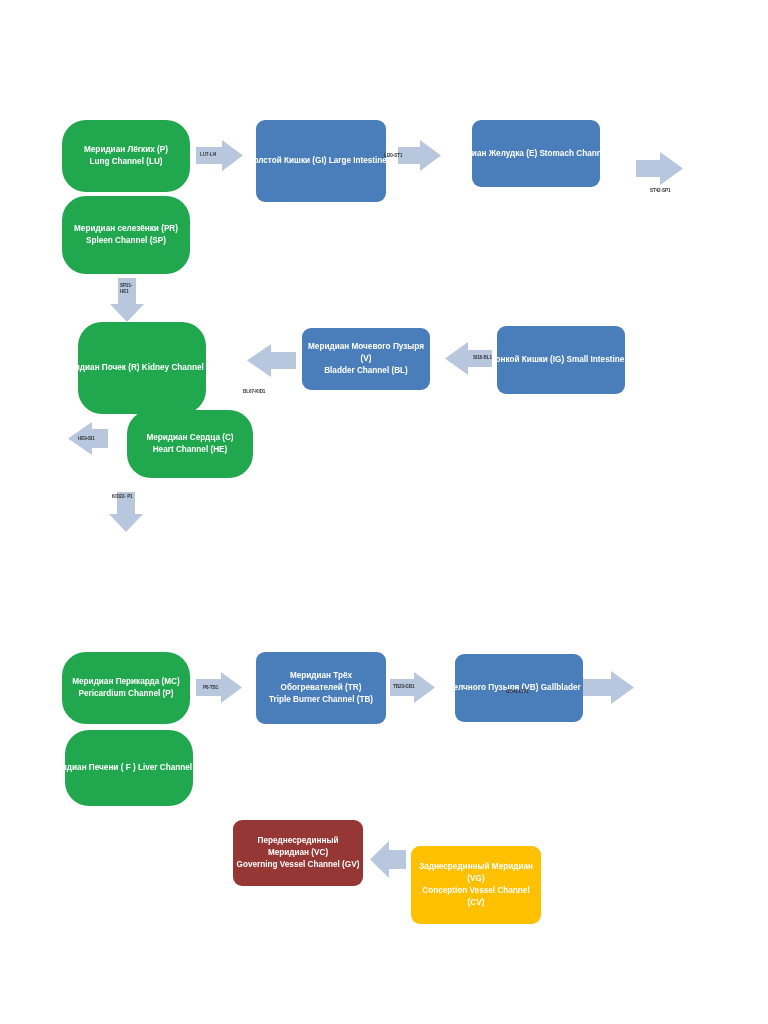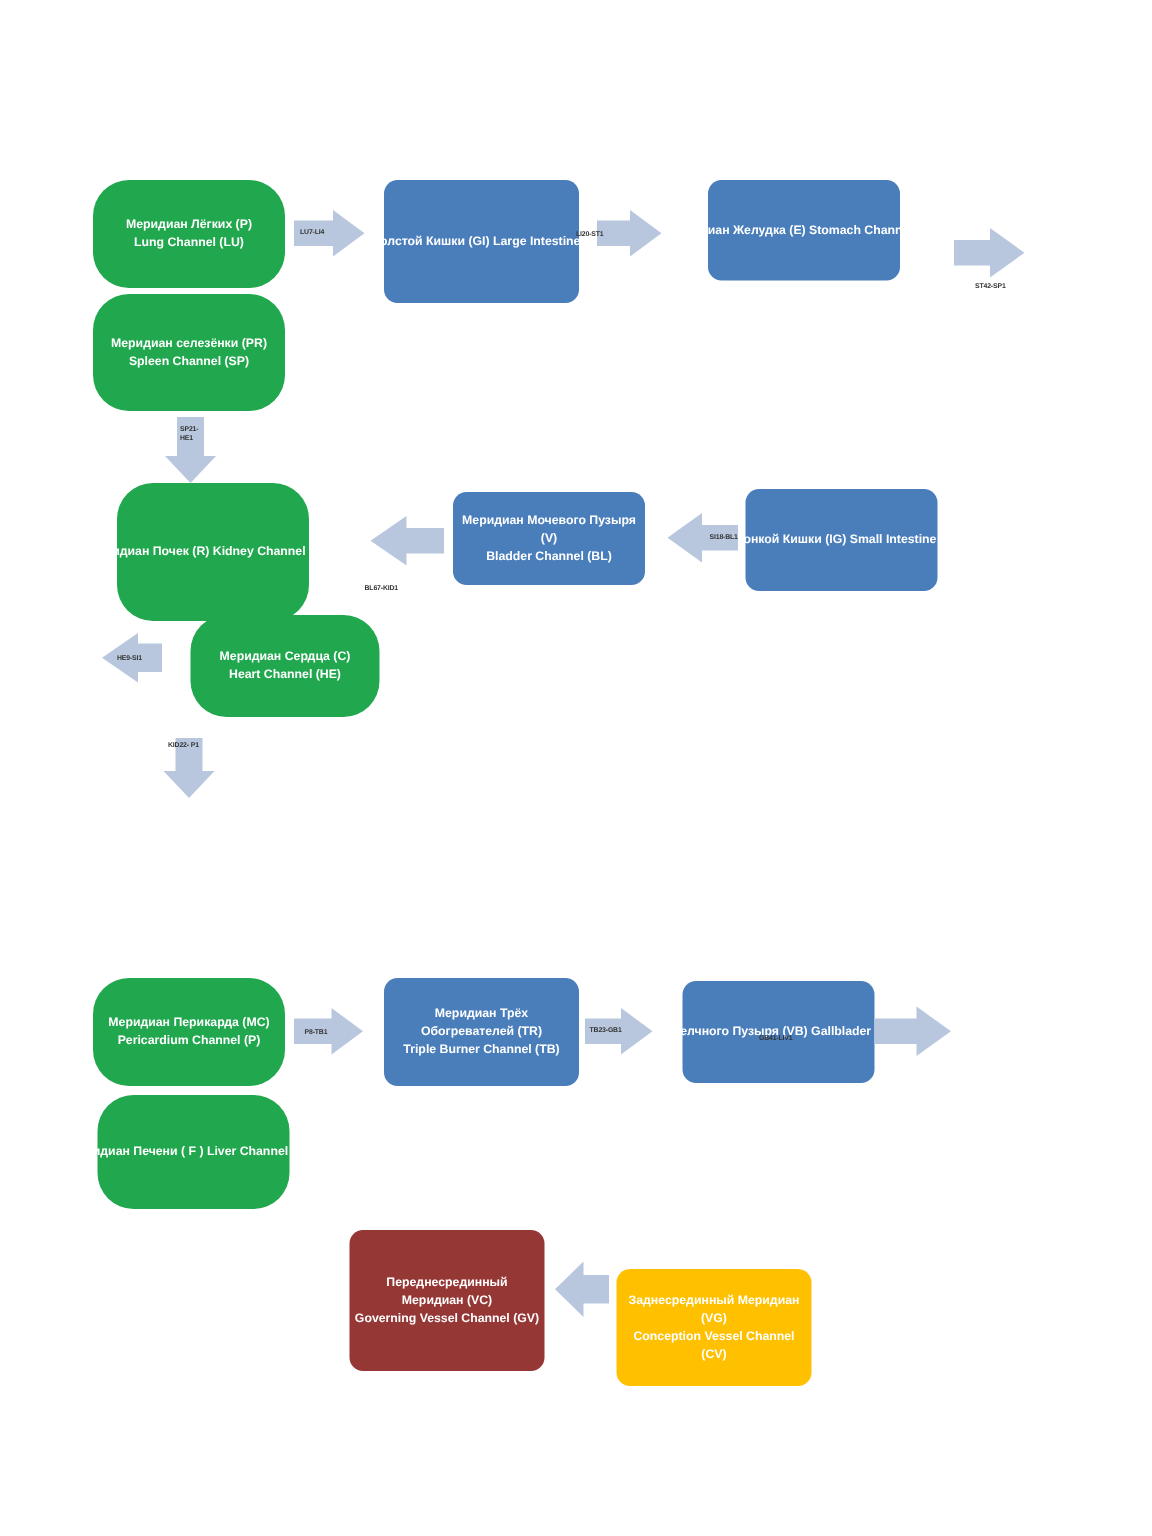--- a/index.html
+++ b/index.html
@@ -118,21 +118,21 @@
     <span class="txt">Меридиан Трёх
 Обогревателей (TR)
 Triple Burner Channel (TB)</span>
   </div>
 
   <div class="node blue overflow nowrap" style="left:455px; top:654px; width:128px; height:68px;">
     <span class="txt">Меридиан Желчного Пузыря
 (VB)          Gallblader Channel (GB)</span>
   </div>
 
-  <div class="node dred" style="left:233px; top:820px; width:130px; height:94px;">
+  <div class="node dred" style="left:233px; top:820px; width:130px; height:66px;">
     <span class="txt">Переднесрединный Меридиан (VC)
 Governing Vessel Channel (GV)</span>
   </div>
 
   <div class="node gold" style="left:411px; top:820px; width:130px; height:78px;margin-top:26px;">
     <span class="txt">Заднесрединный Меридиан (VG)
 Conception Vessel Channel (CV)</span>
   </div>
 
   <svg class="arrowsvg" width="768" height="1024" style="left:0; top:0;">

